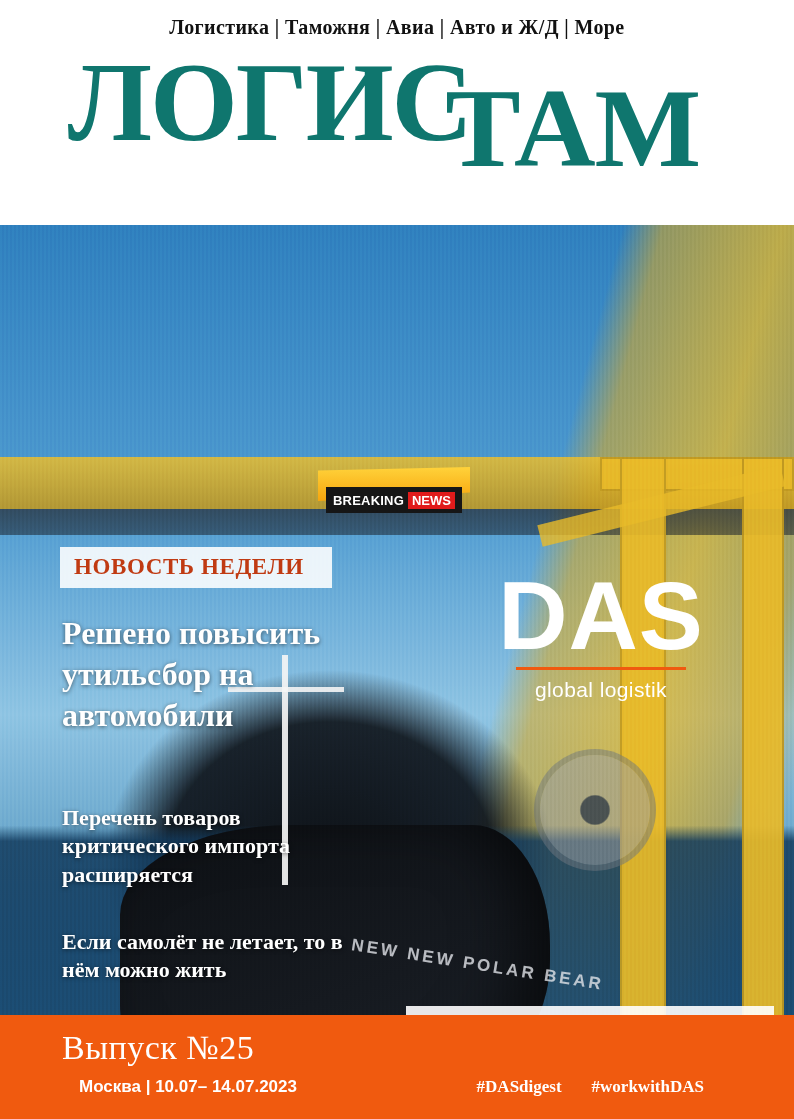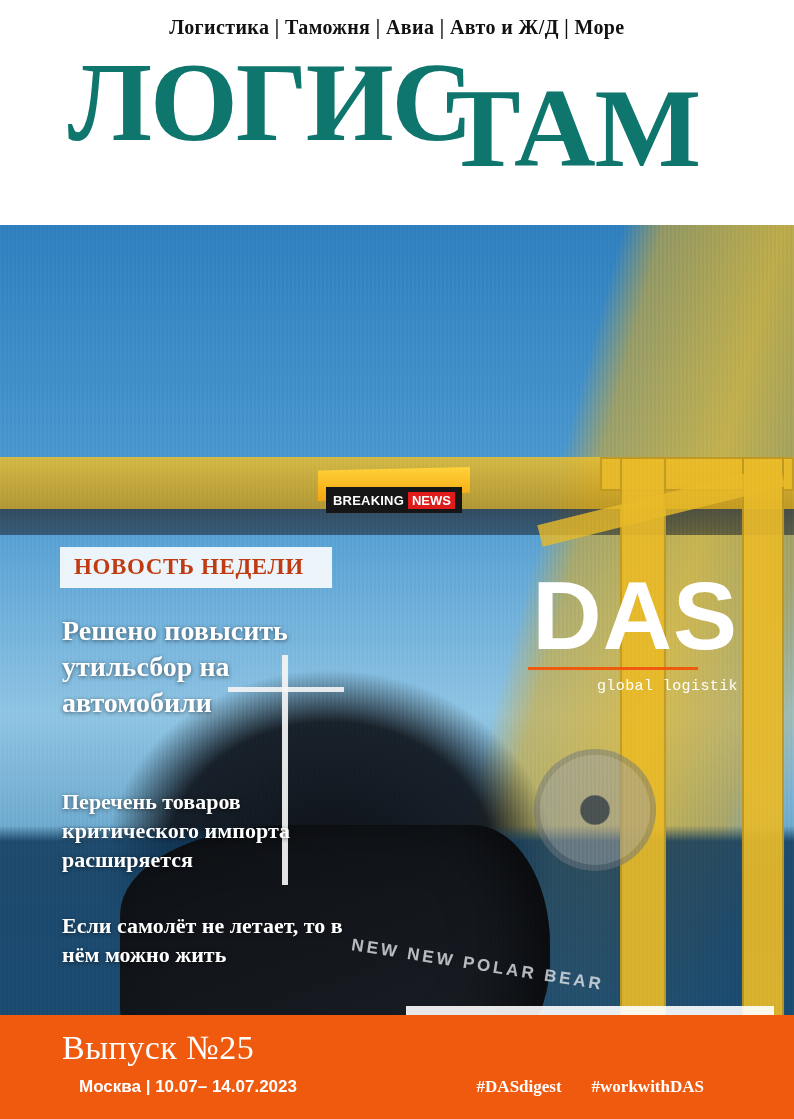--- a/index.html
+++ b/index.html
@@ -244,55 +244,55 @@
     top: 388px;
     width: 310px;
   }
   .headline {
     color: #ffffff;
     font-family: "Liberation Serif", serif;
     font-weight: bold;
     text-shadow: 0 1px 4px rgba(0,0,0,0.55);
   }
   .headline.lead {
-    font-size: 28px;
+    font-size: 32px;
     line-height: 1.28;
     margin-bottom: 68px;
   }
   .headline.item {
     font-size: 22px;
     line-height: 1.3;
     margin-bottom: 38px;
   }
 
   
   .das {
     position: absolute;
-    right: 56px;
+    right: 68px;
     top: 345px;
     width: 250px;
-    text-align: right;
+    text-align: center;
   }
   .das-word {
     font-family: "Liberation Sans", sans-serif;
     font-weight: bold;
     font-size: 96px;
     line-height: 0.95;
     color: #ffffff;
     letter-spacing: 1px;
   }
   .das-rule {
     width: 170px;
     height: 3px;
     background: #F05A0F;
     margin: 6px auto 8px auto;
   }
   .das-sub {
-    font-family: Liberation Mono, monospace;
-    font-size: 15px;
+    font-family: Liberation Sans, sans-serif;
+    font-size: 21px;
     color: #ffffff;
     letter-spacing: 0.4px;
   }
 
   
   .join {
     position: absolute;
     left: 406px;
     top: 781px;
     width: 368px;

